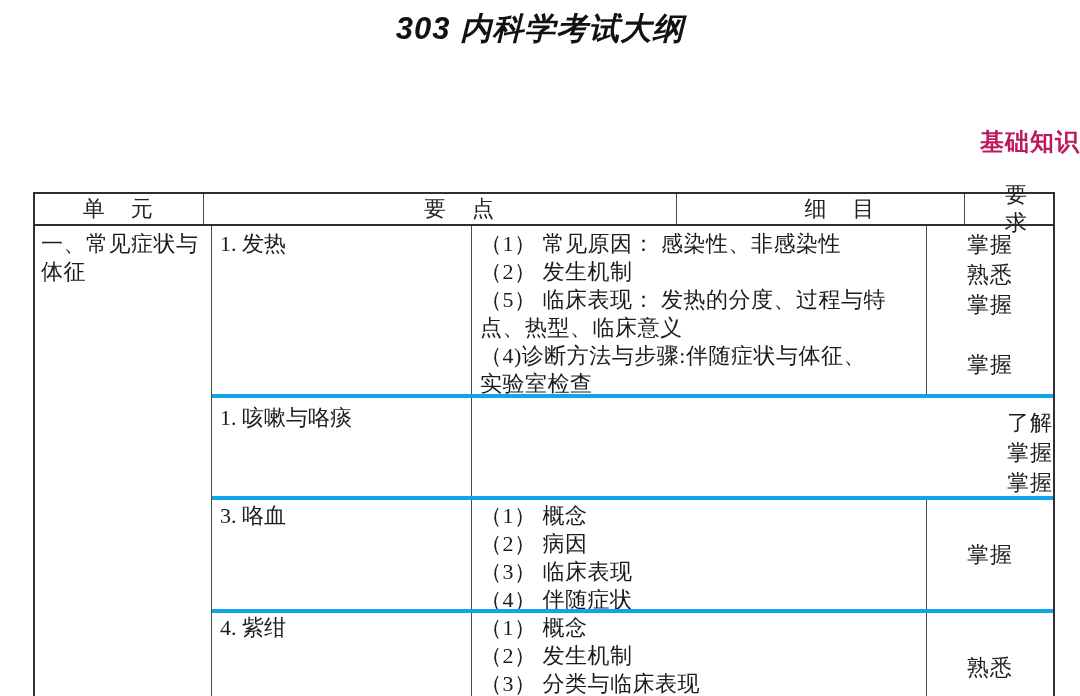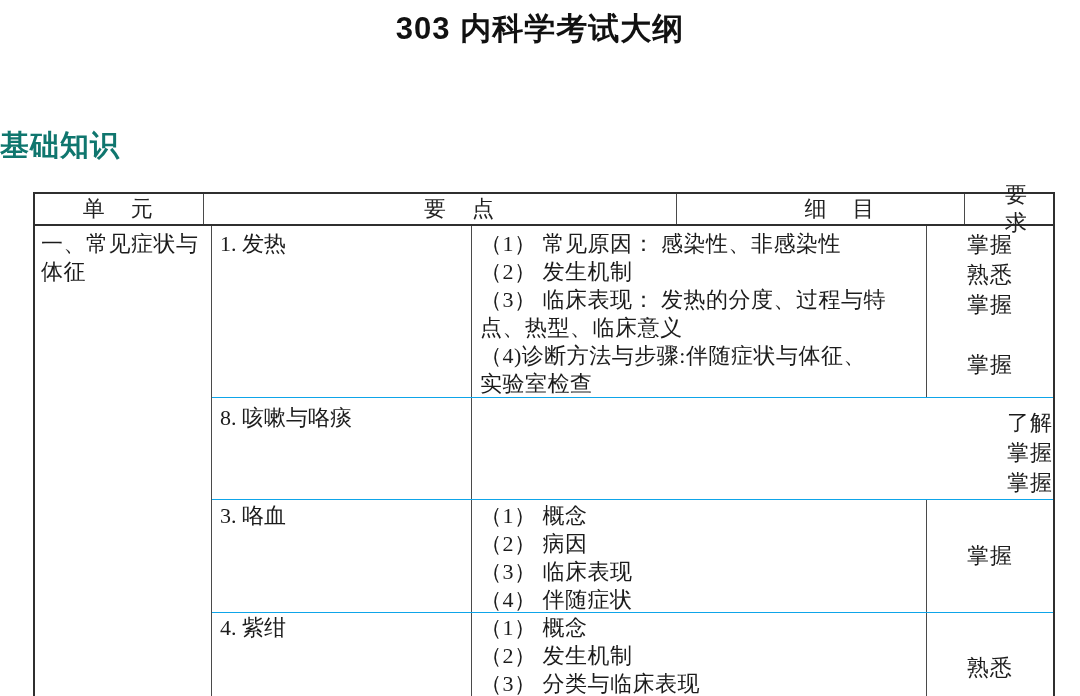--- a/index.html
+++ b/index.html
@@ -19,32 +19,33 @@
     position: absolute;
     top: 8px;
     left: 0;
     width: 1080px;
     text-align: center;
     font-family: "Liberation Sans", sans-serif;
     font-weight: bold;
     font-size: 31px;
     letter-spacing: 1px;
     color: #111111;
+    font-style: italic;
   }
   .section-title {
     position: absolute;
     top: 126px;
     left: 0;
     width: 1080px;
-    text-align: left;
+    text-align: right;
     font-family: "Liberation Sans", sans-serif;
     font-weight: bold;
-    font-size: 29px;
+    font-size: 24px;
     letter-spacing: 1px;
-    color: #0f766e;
+    color: #be185d;
   }
   .outline-table {
     position: absolute;
     top: 192px;
     left: 33px;
     width: 1022px;
     box-sizing: border-box;
     border: 2px solid #2f2f2f;
     font-size: 22px;
     line-height: 28px;
@@ -75,21 +76,21 @@
     box-sizing: border-box;
     border-right: 1px solid #4a4a4a;
     padding: 4px 5px 0 6px;
     white-space: pre-line;
     letter-spacing: 0.5px;
   }
   .row-stack { flex: 1; }
   .t-row {
     display: flex;
     box-sizing: border-box;
-    border-bottom: 1px solid #0ea5e9;
+    border-bottom: 4px solid #0ea5e9;
     overflow: hidden;
   }
   .t-row:last-child { border-bottom: none; }
   .item-cell {
     width: 260px;
     box-sizing: border-box;
     border-right: 1px solid #4a4a4a;
     padding: 4px 4px 0 8px;
     overflow: hidden;
   }
@@ -146,33 +147,33 @@
   <div class="tbody">
     <div class="unit-cell">一、常见症状与
 体征</div>
 
     <div class="row-stack">
 
       <div class="t-row row-1">
         <div class="item-cell">1. 发热</div>
         <div class="points-cell">（1） 常见原因： 感染性、非感染性
 （2） 发生机制
-（3） 临床表现： 发热的分度、过程与特
+（5） 临床表现： 发热的分度、过程与特
 点、热型、临床意义
 （4)诊断方法与步骤:伴随症状与体征、
 实验室检查</div>
         <div class="req-cell">掌握
 熟悉
 掌握
 
 掌握</div>
       </div>
 
       <div class="t-row row-2">
-        <div class="item-cell">8. 咳嗽与咯痰</div>
+        <div class="item-cell">1. 咳嗽与咯痰</div>
         <div class="req-cell">了解
 掌握
 掌握</div>
       </div>
 
       <div class="t-row row-3">
         <div class="item-cell">3. 咯血</div>
         <div class="points-cell">（1） 概念
 （2） 病因
 （3） 临床表现

